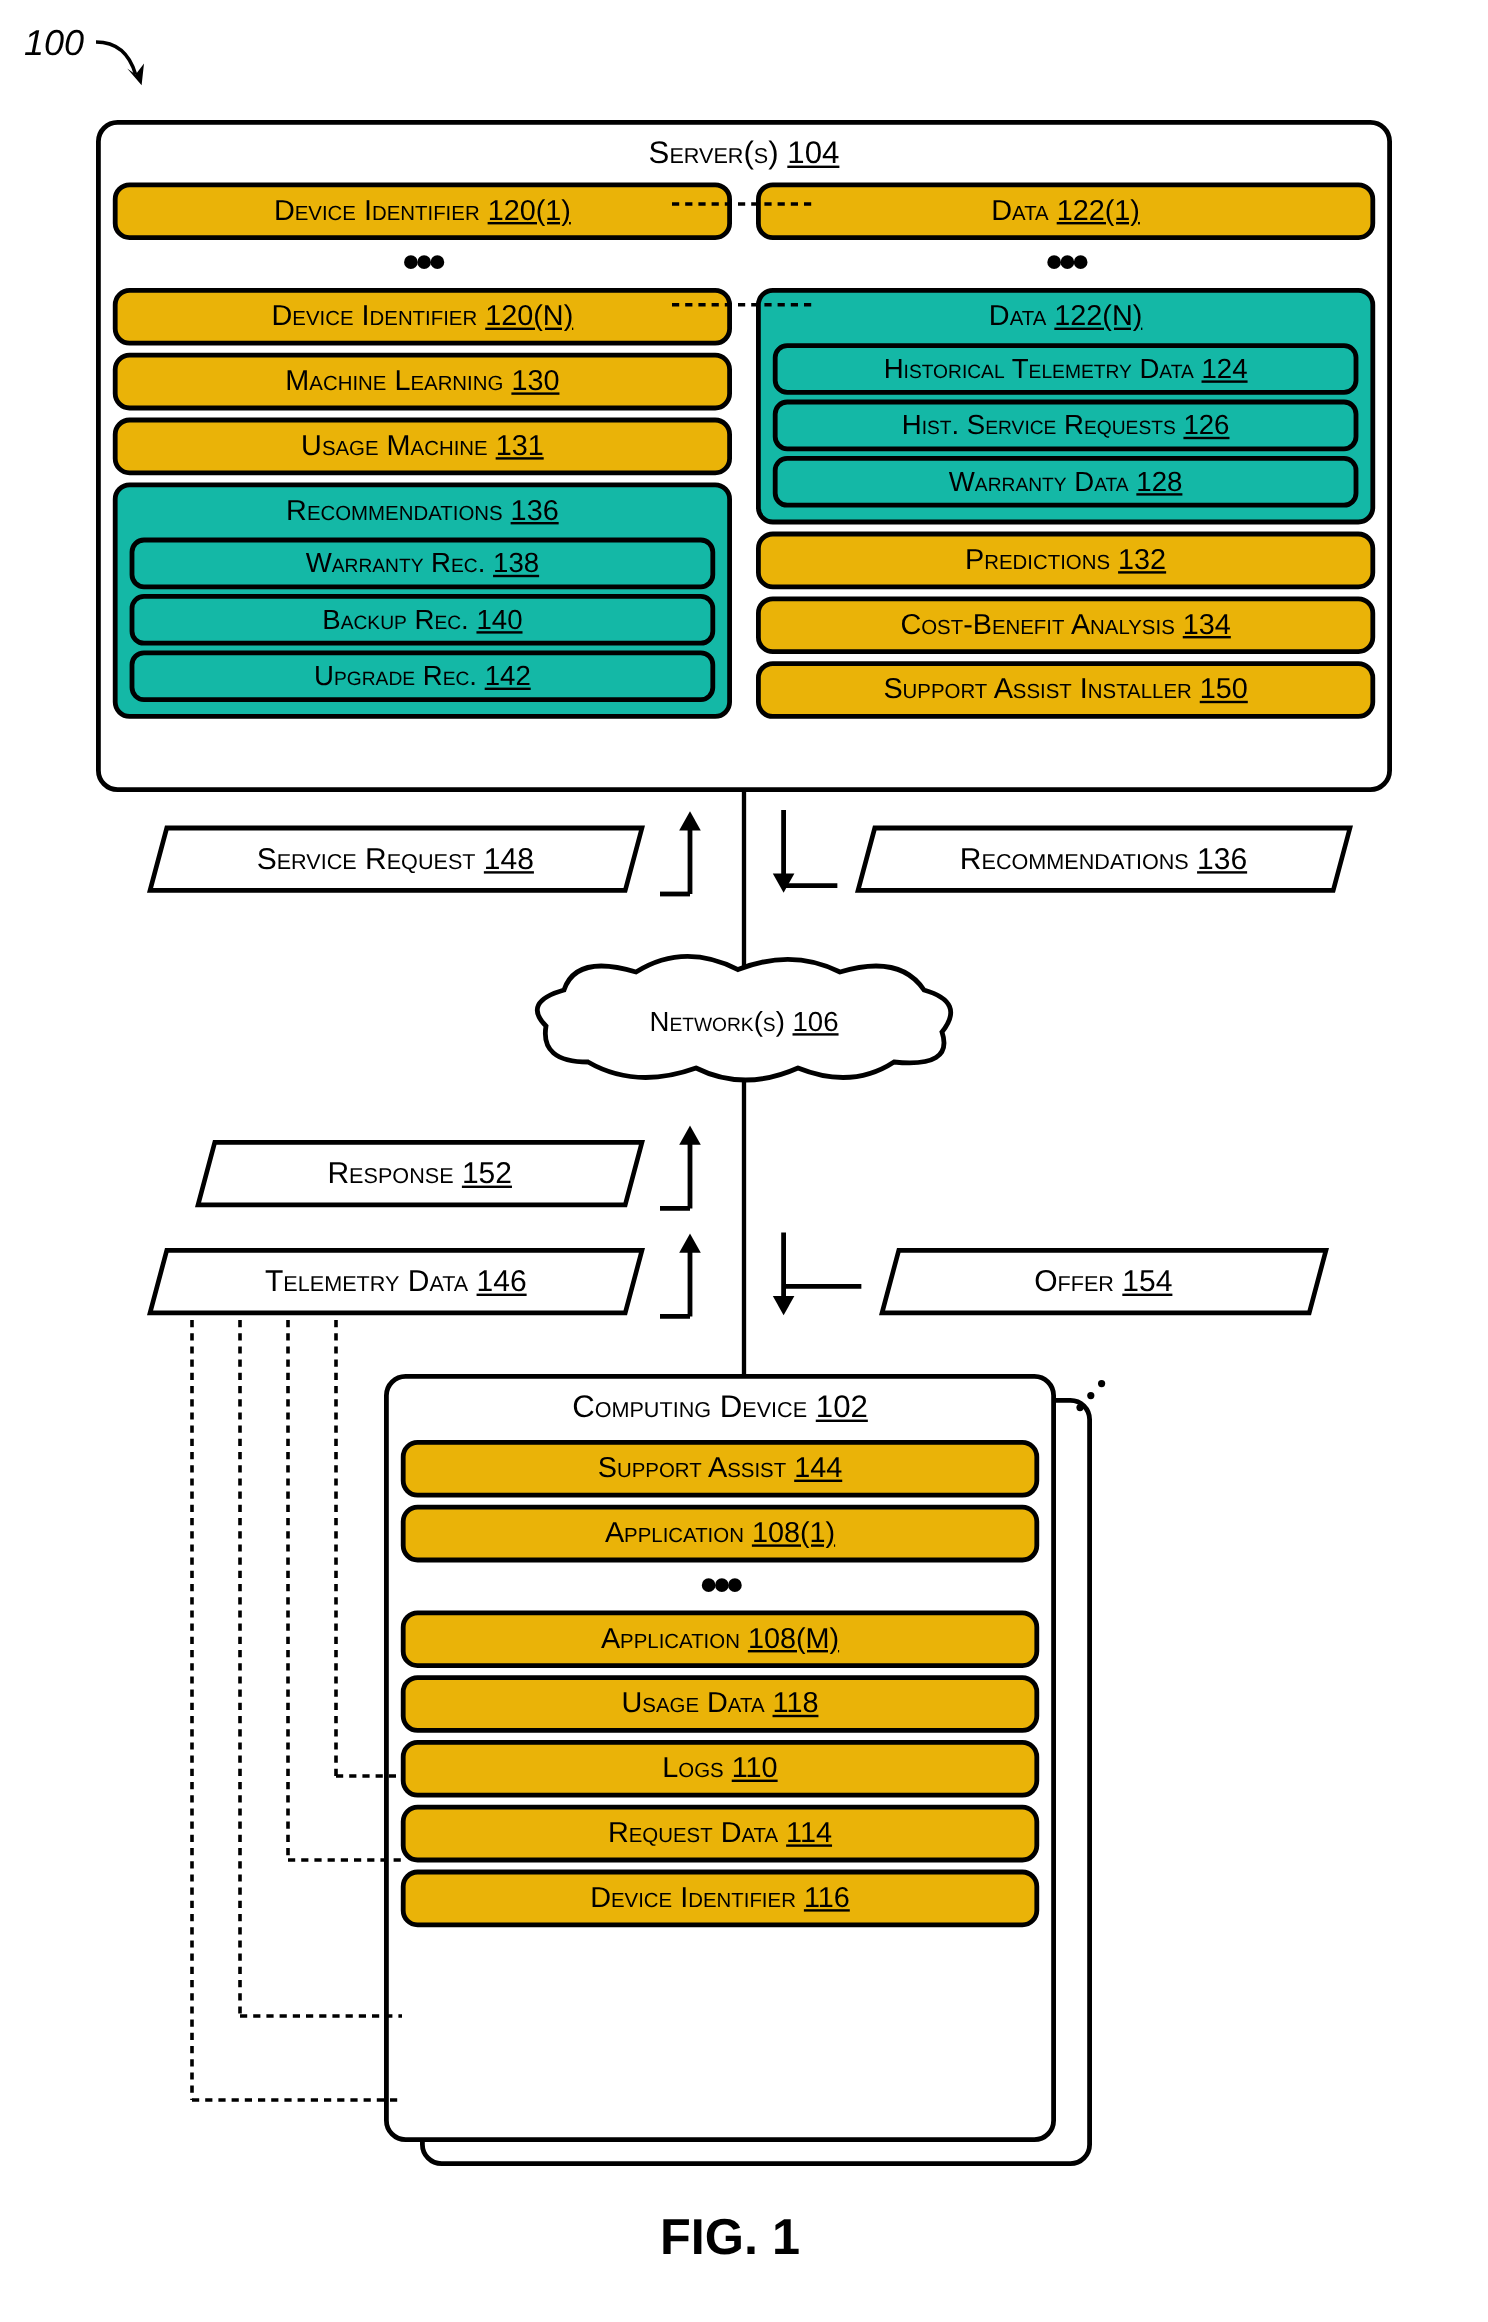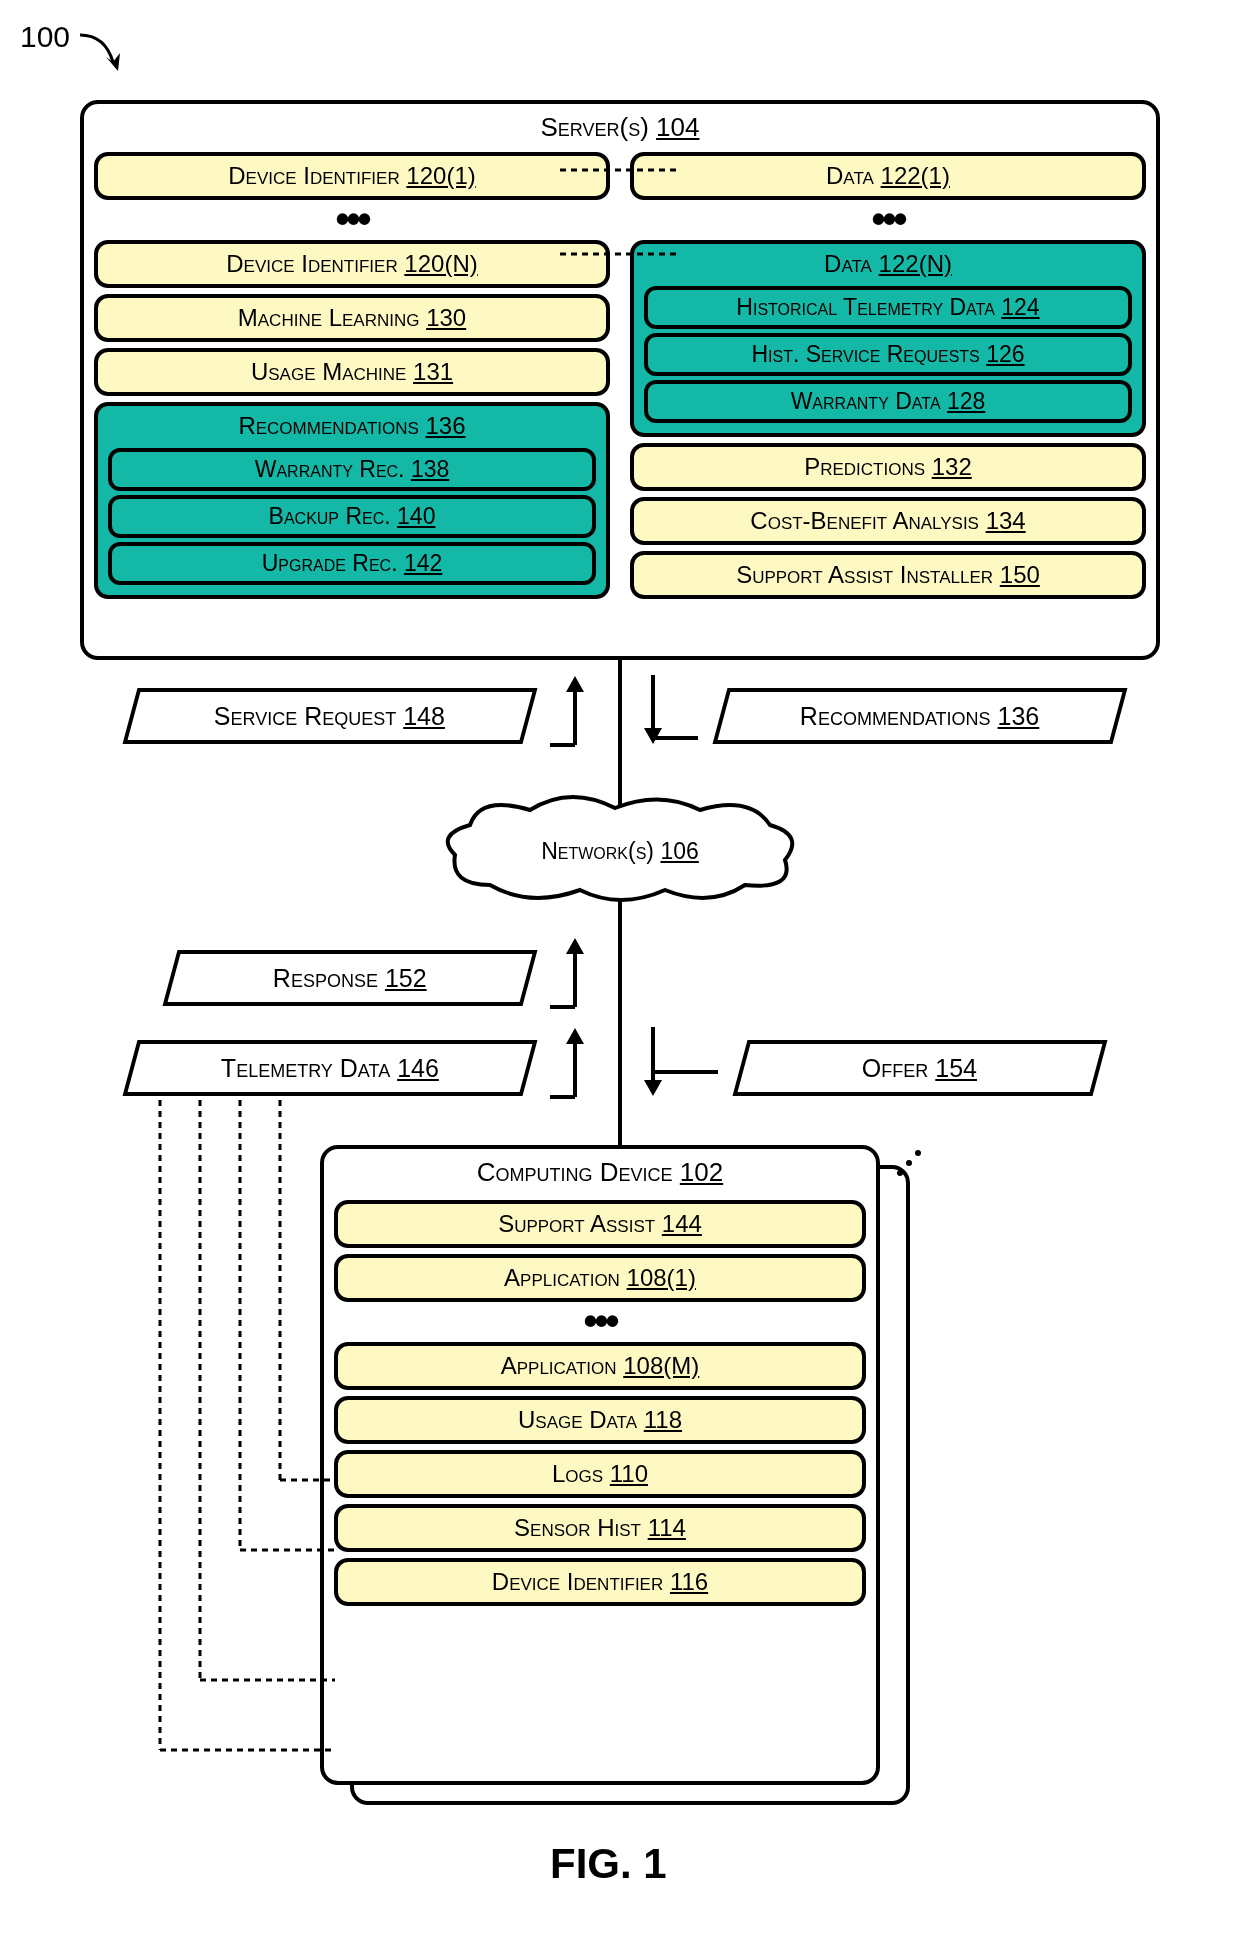--- a/index.html
+++ b/index.html
@@ -33,21 +33,21 @@
     text-align: center;
     font-size: 26px;
     font-variant: small-caps;
     padding: 8px 0 6px 0;
     font-weight: 400;
   }
   .container .title .num { text-decoration: underline; }
   .item {
     border: 4px solid #000;
     border-radius: 14px;
-    background: #fef9c3;
+    background: #eab308;
     margin: 6px 10px;
     text-align: center;
     font-size: 24px;
     font-variant: small-caps;
     padding: 6px 4px;
   }
   .item .num { text-decoration: underline; }
   .group {
     border: 4px solid #000;
     border-radius: 14px;
@@ -115,21 +115,21 @@
     border-radius: 18px;
     background: #fff;
   }
   .stack-dots { position: absolute; }
 </style>
 </head>
 <body>
 
 <div class="canvas">
 
-  <div class="ref-label" style="left:0px; top:0px;">
+  <div class="ref-label" style="left:0px; top:0px;font-style:italic;">
     <span>100</span>
   </div>
   <svg class="ref-arrow" style="left:55px; top:0px;" width="60" height="60">
     <path d="M5 15 Q 30 15 38 42" fill="none" stroke="#000" stroke-width="3"></path>
     <path d="M38 42 l -7 -5 l 12 14 l 2 -18 z" fill="#000"></path>
   </svg>
 
   <div class="container" style="left:60px; top:80px; width:1080px; height:560px;">
     <div class="title">
       <span>Server(s)</span> <span class="num">104</span>
@@ -294,21 +294,21 @@
     <div class="item">
       <span>Application</span> <span class="num">108(M)</span>
     </div>
     <div class="item">
       <span>Usage Data</span> <span class="num">118</span>
     </div>
     <div class="item">
       <span>Logs</span> <span class="num">110</span>
     </div>
     <div class="item">
-      <span>Sensor Hist</span> <span class="num">114</span>
+      <span>Request Data</span> <span class="num">114</span>
     </div>
     <div class="item">
       <span>Device Identifier</span> <span class="num">116</span>
     </div>
   </div>
 
   <svg class="dashed-line" style="left:120px; top:1080px;" width="200" height="680">
 
     <line x1="20" y1="0" x2="20" y2="650" stroke="#000" stroke-width="3" stroke-dasharray="6 5"></line>
     <line x1="60" y1="0" x2="60" y2="580" stroke="#000" stroke-width="3" stroke-dasharray="6 5"></line>

